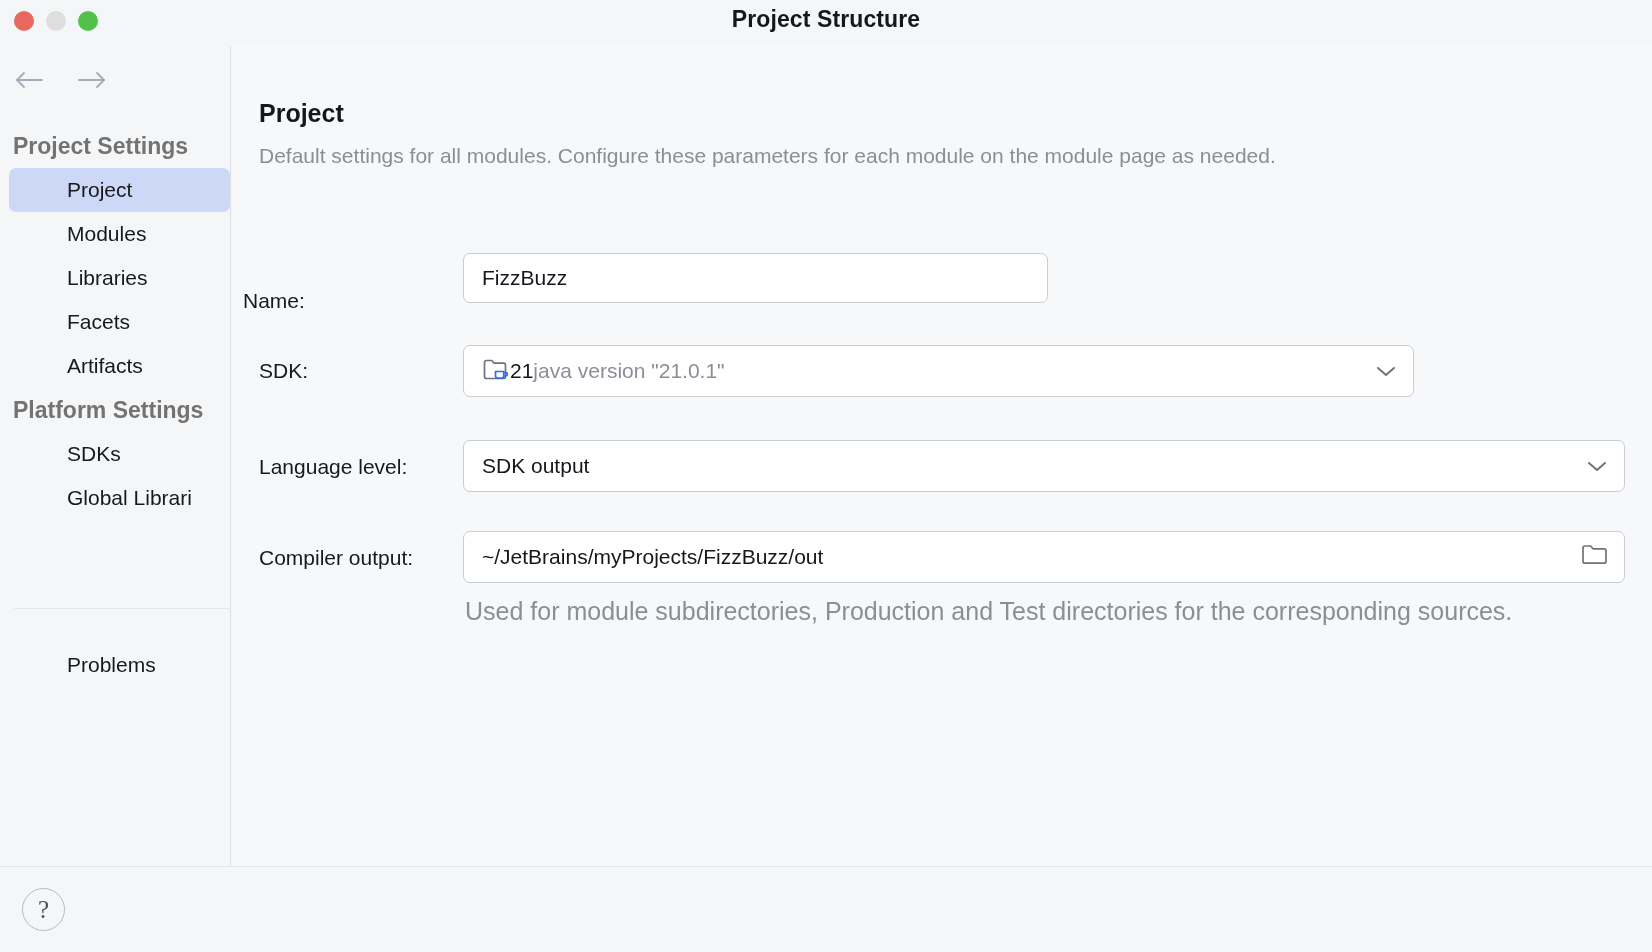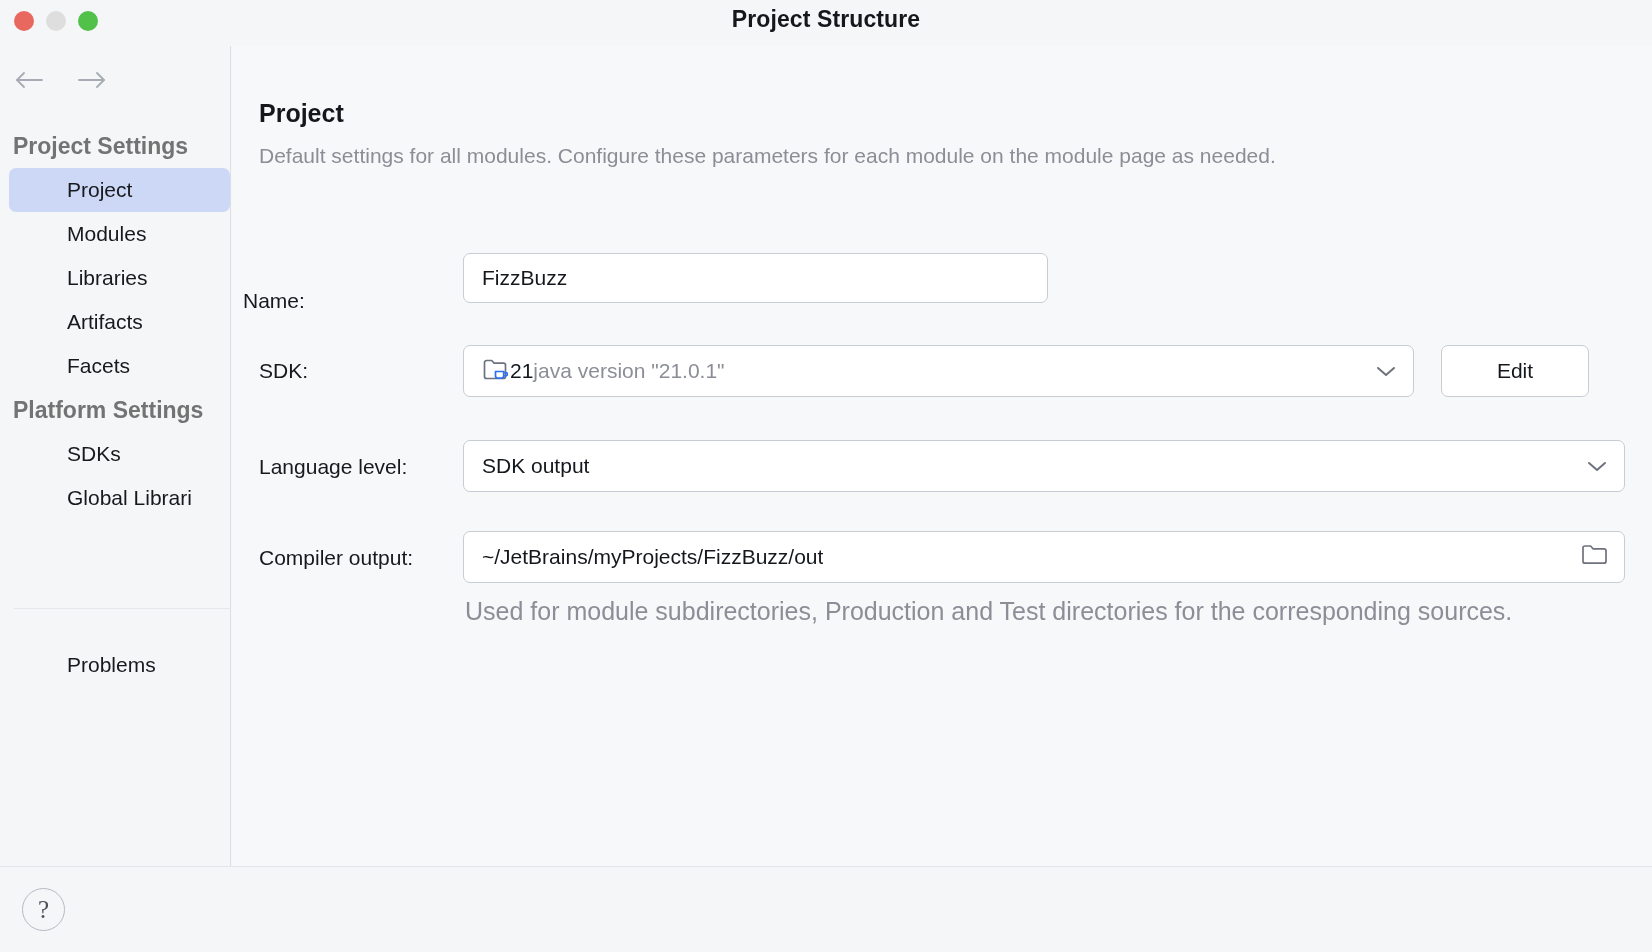--- a/index.html
+++ b/index.html
@@ -275,22 +275,22 @@
     </span>
   </div>
 
   <div class="nav-list">
 
     <div class="section-label">Project Settings</div>
 
     <div class="nav-item selected">Project</div>
     <div class="nav-item">Modules</div>
     <div class="nav-item">Libraries</div>
+    <div class="nav-item">Facets</div>
     <div class="nav-item">Artifacts</div>
-    <div class="nav-item">Facets</div>
 
     <div class="section-label">Platform Settings</div>
 
     <div class="nav-item">SDKs</div>
     <div class="nav-item">Global Librari</div>
   </div>
 
   <div class="sidebar-divider"></div>
 
   <div class="problems-item">
@@ -320,21 +320,20 @@
       </span>
       <span class="sdk-name">21</span>
       <span class="sdk-version">java version "21.0.1"</span>
     </span>
     <span class="chevron">
       <svg width="22" height="14" viewBox="0 0 22 14">
         <path d="M3 4 L11 11 L19 4" stroke="#6e727c" stroke-width="2" fill="none" stroke-linecap="round" stroke-linejoin="round"></path>
       </svg>
     </span>
   </div>
-  <div class="btn" style="left:1209px; top:299px; width:148px; height:52px;">Edit</div>
 
   <div class="field-label" style="left:27px; top:409px; width:220px;">Language level:</div>
   <div class="combo" style="left:231px; top:394px; width:1162px; height:52px;">
     <span class="value" style="padding-left:18px;">SDK output</span>
     <span class="chevron">
       <svg width="22" height="14" viewBox="0 0 22 14">
         <path d="M3 4 L11 11 L19 4" stroke="#6e727c" stroke-width="2" fill="none" stroke-linecap="round" stroke-linejoin="round"></path>
       </svg>
     </span>
   </div>

